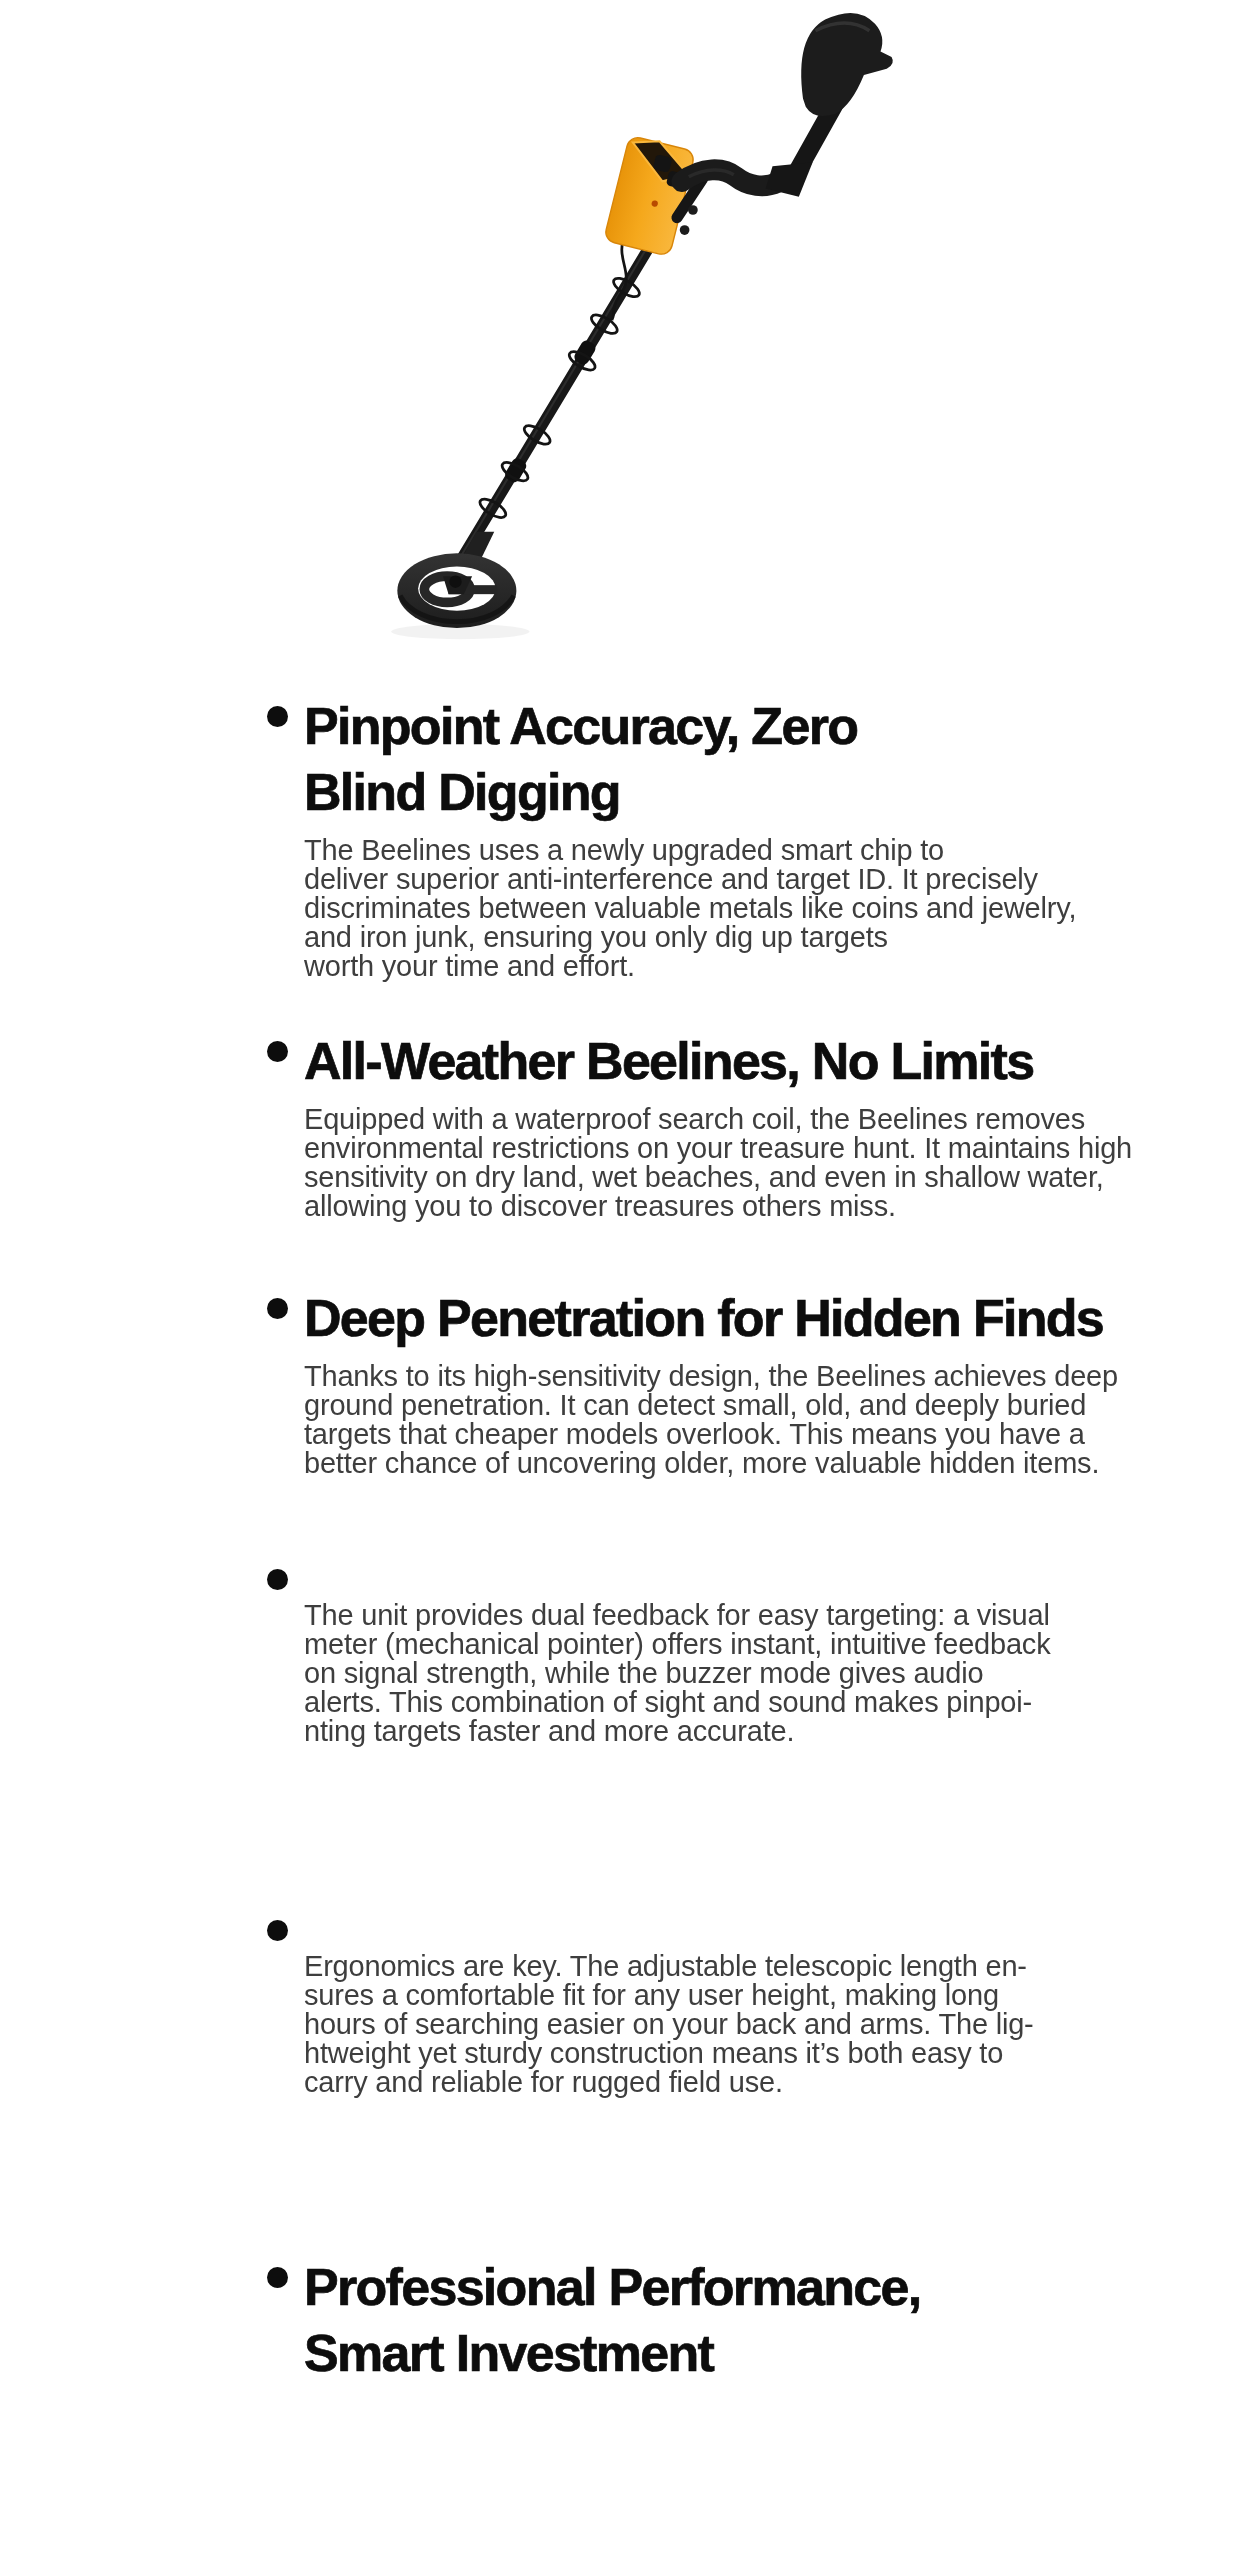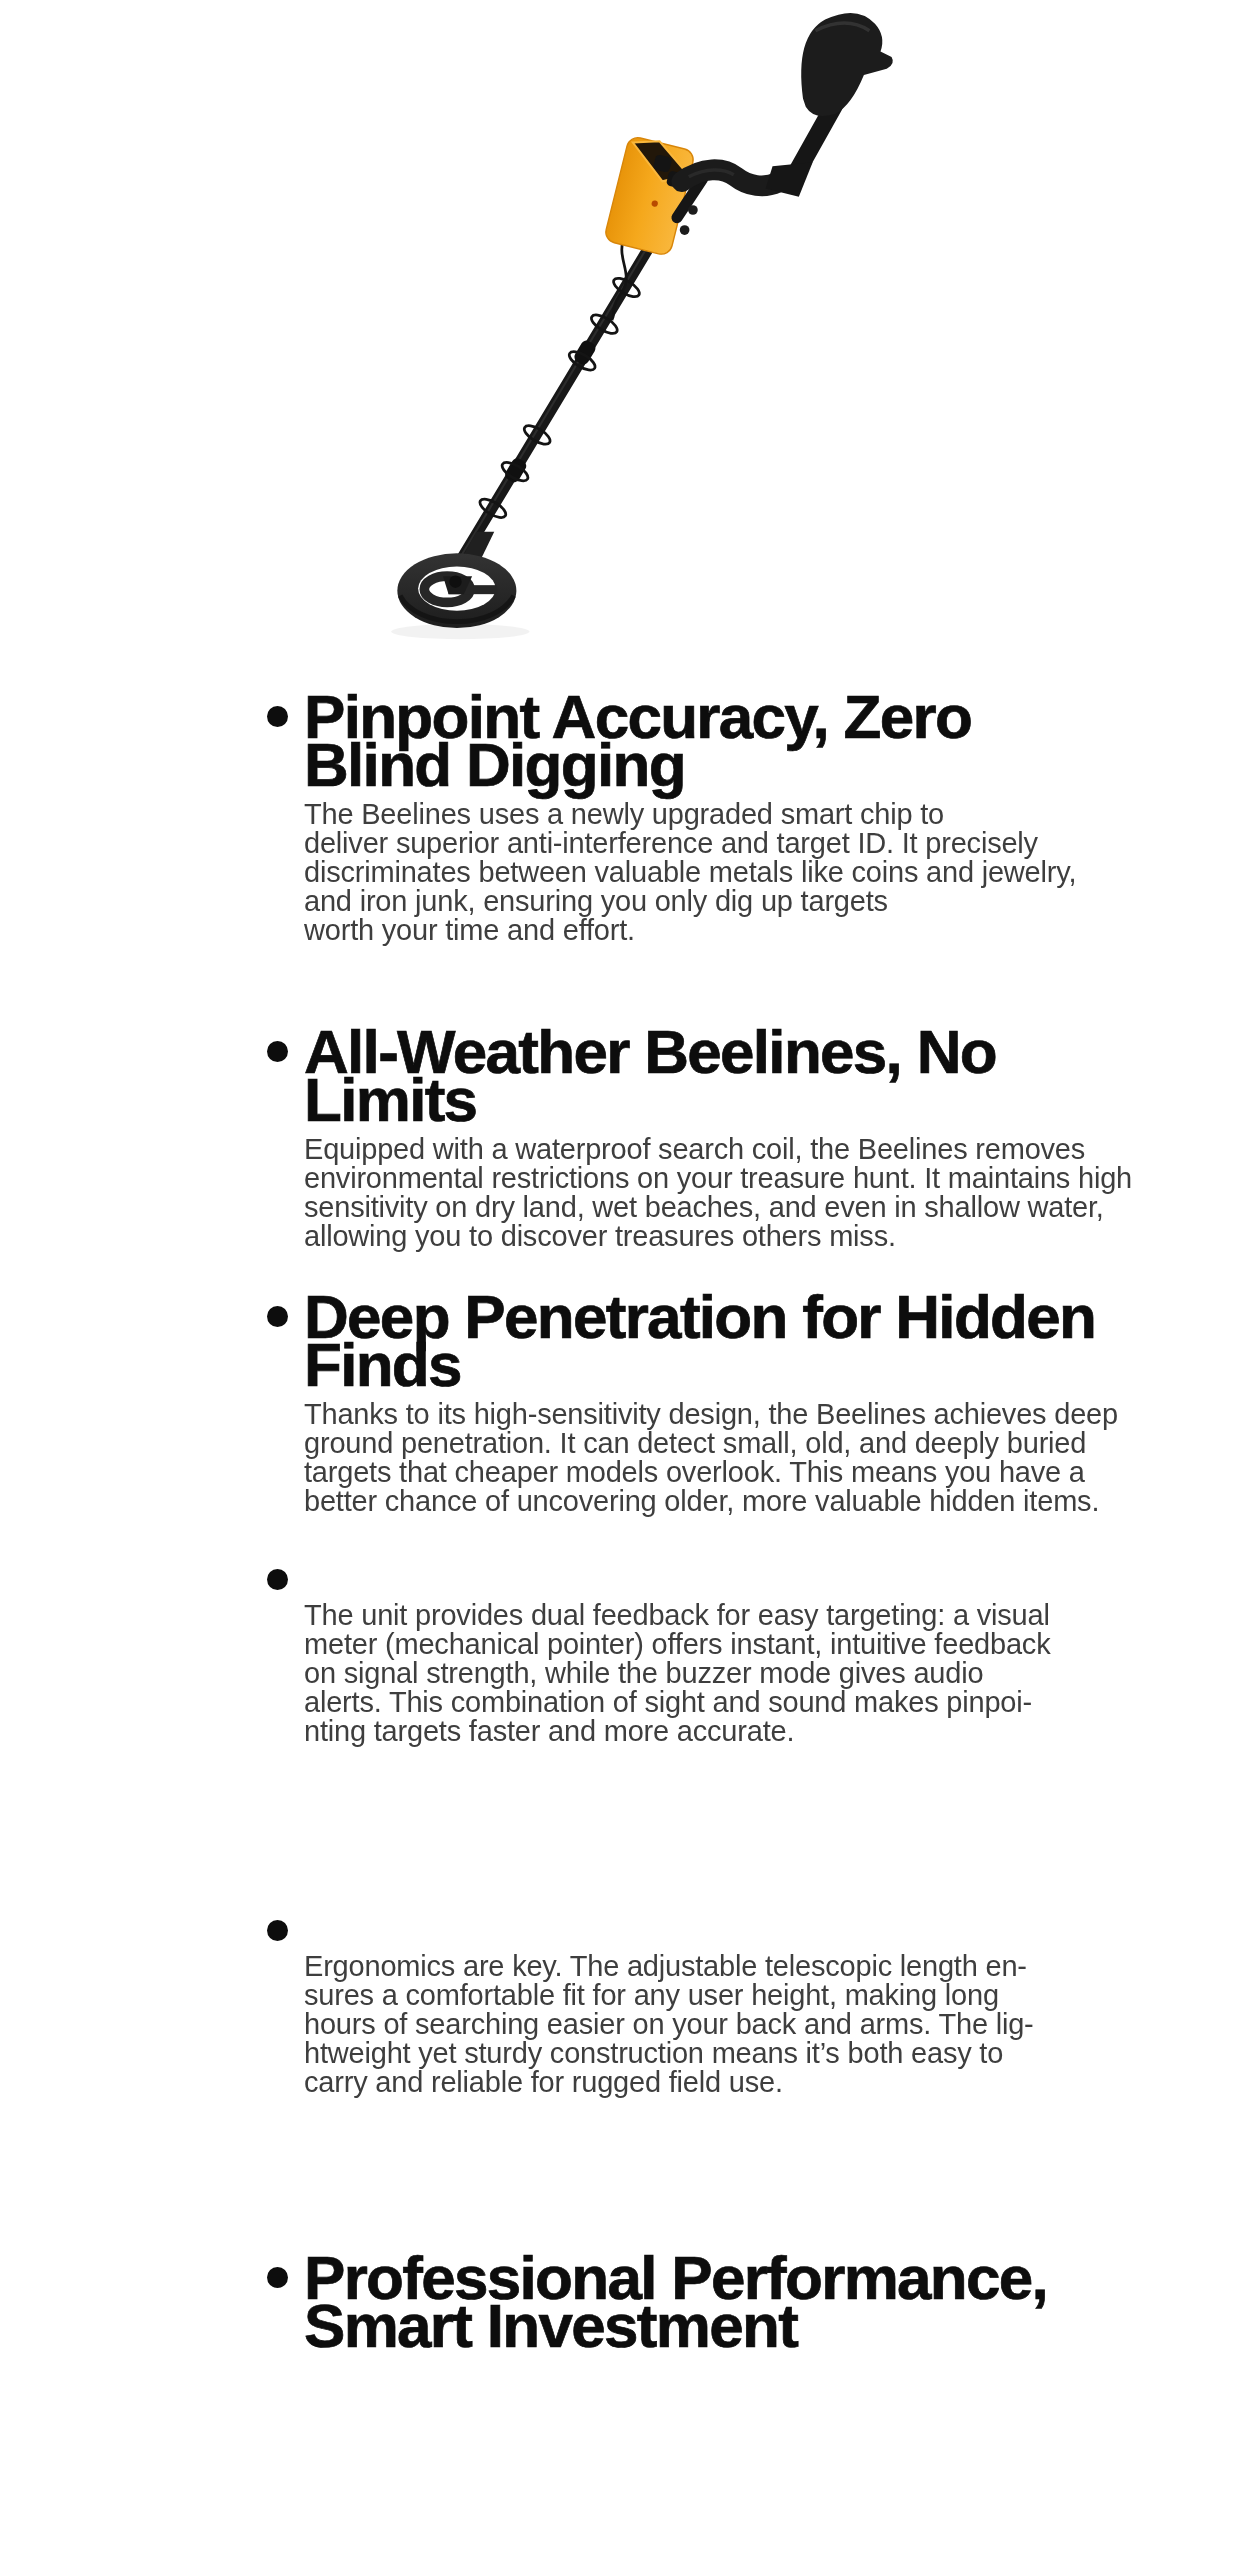--- a/index.html
+++ b/index.html
@@ -28,42 +28,42 @@
   }
   .bullet {
     flex: 0 0 auto;
     width: 21px; height: 21px;
     margin-top: 12.5px;
     margin-right: 16px;
     border-radius: 50%;
     background: #0d0d0d;
   }
   h2.feature-heading {
-    font-size: 62px;
-    line-height: 48px;
+    font-size: 52px;
+    line-height: 66px;
     font-weight: 700;
     letter-spacing: -1.7px;
     color: #0d0d0d;
     -webkit-text-stroke: 0.7px #0d0d0d;
     white-space: pre-line;
   }
   p.feature-body {
     margin-left: 37px;
     margin-top: 11px;
     font-size: 29px;
     line-height: 29px;
     font-weight: 400;
     letter-spacing: -0.2px;
     color: #3e3e3e;
     white-space: pre-line;
   }
   
   .s1 { top: 693px; }
   .s2 { top: 1028px; }
-  .s3 { top: 1285px; margin-top: 8px; }
+  .s3 { top: 1285px; }
   .s4 { top: 1556px; }
   .s5 { top: 1907px; }
   .s6 { top: 2254px; }
 </style>
 </head>
 <body>
 
 <div class="page">
 
   <figure class="hero">

